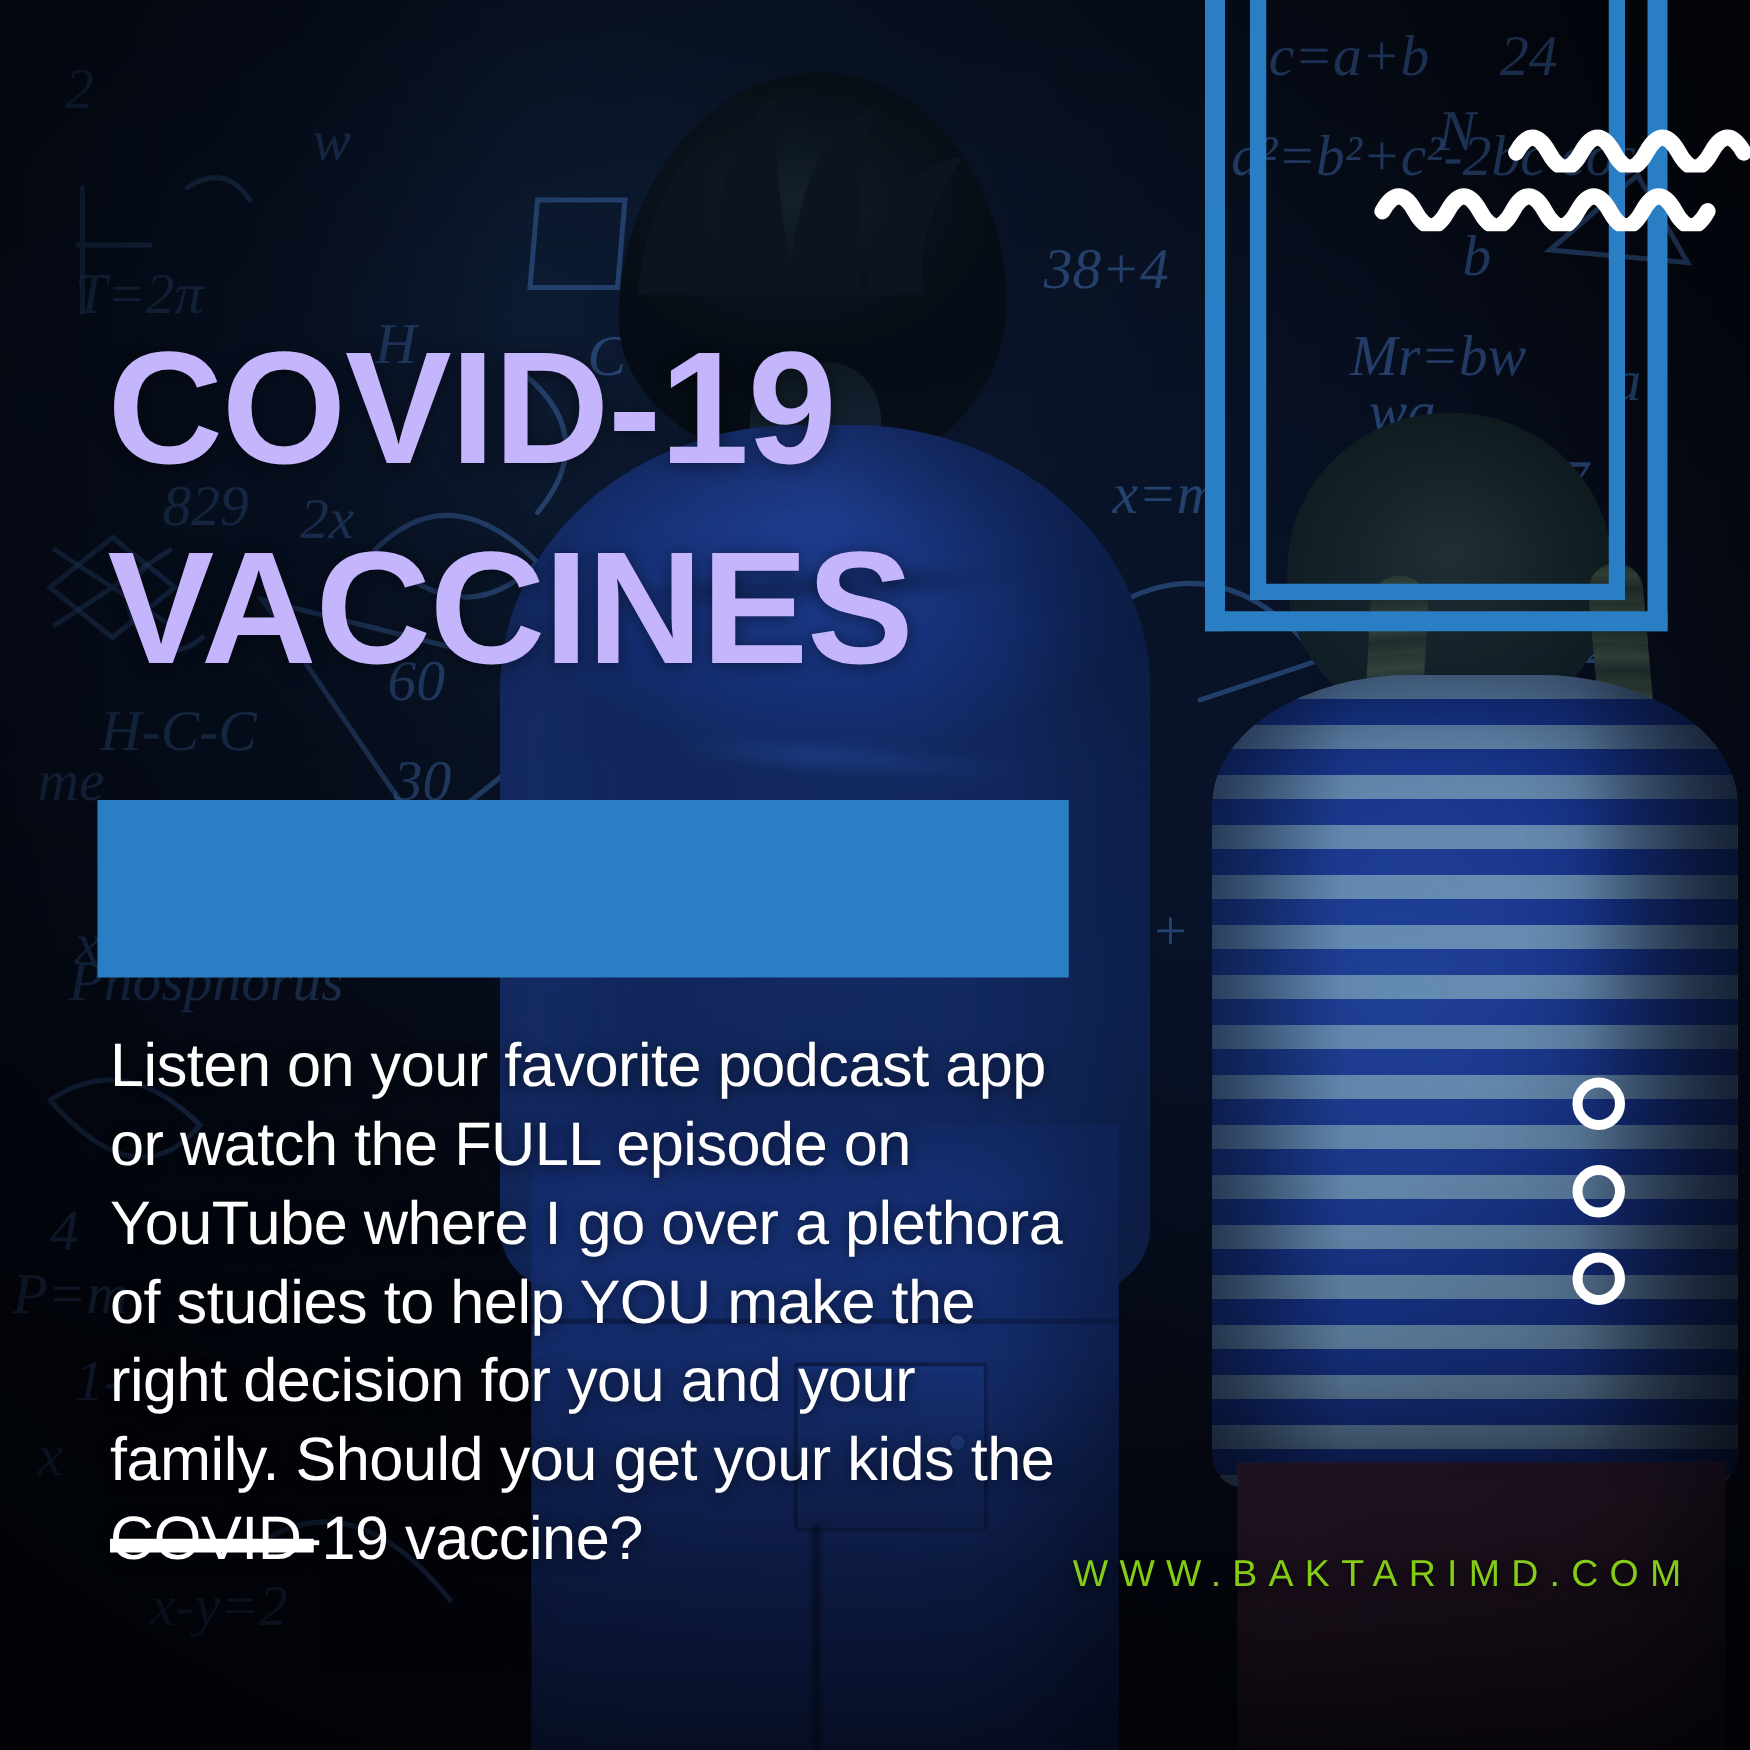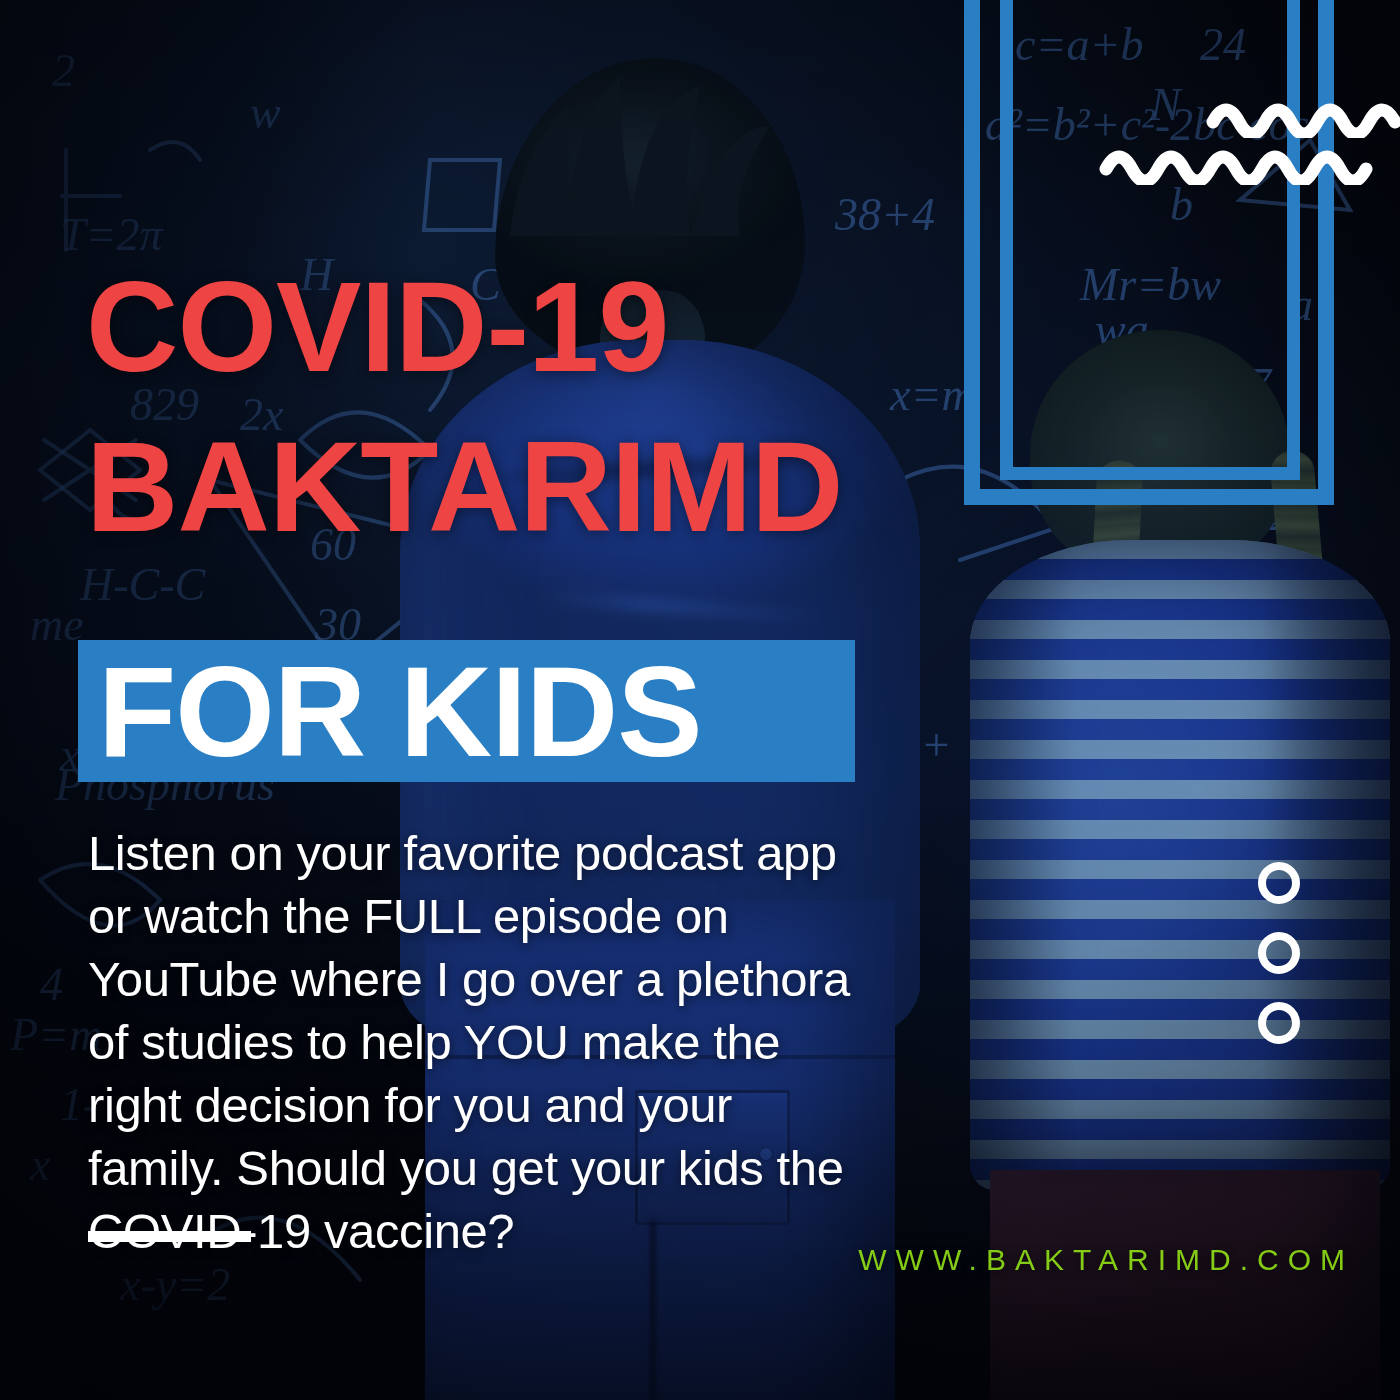--- a/index.html
+++ b/index.html
@@ -182,21 +182,21 @@
 
   .dots { position:absolute; left:1258px; top:862px; }
   .dot {
     width:42px; height:42px; border-radius:50%;
     border:8px solid #ffffff; margin-bottom:28px;
   }
 
   
   .headline {
     position:absolute; left:86px; top:268px;
-    color:#ef4444;
+    color:#c4b5fd;
     font-family:"Liberation Sans", sans-serif;
     font-weight:700;
     font-size:128px;
     line-height:0.92;
     letter-spacing:-1px;
     transform:scaleX(1.0);
     transform-origin:left top;
     text-shadow:0 2px 14px rgba(0,0,0,.45);
   }
   .headline .l1 { display:block; }
@@ -367,25 +367,24 @@
   </svg>
 
   <div class="dots">
     <div class="dot"></div>
     <div class="dot"></div>
     <div class="dot"></div>
   </div>
 
   <div class="headline">
     <span class="l1">COVID-19</span>
-    <span class="l2">BAKTARIMD</span>
+    <span class="l2">VACCINES</span>
   </div>
 
   <div class="kids-box"></div>
-  <div class="kids-text">FOR KIDS</div>
 
   <div class="body-copy">Listen on your favorite podcast app or watch the FULL episode on YouTube where I go over a plethora of studies to help YOU make the right decision for you and your family. Should you get your kids the COVID-19 vaccine?</div>
 
   <div class="rule"></div>
 
   <div class="site">WWW.BAKTARIMD.COM</div>
 
 </div>
 
 </body></html>

